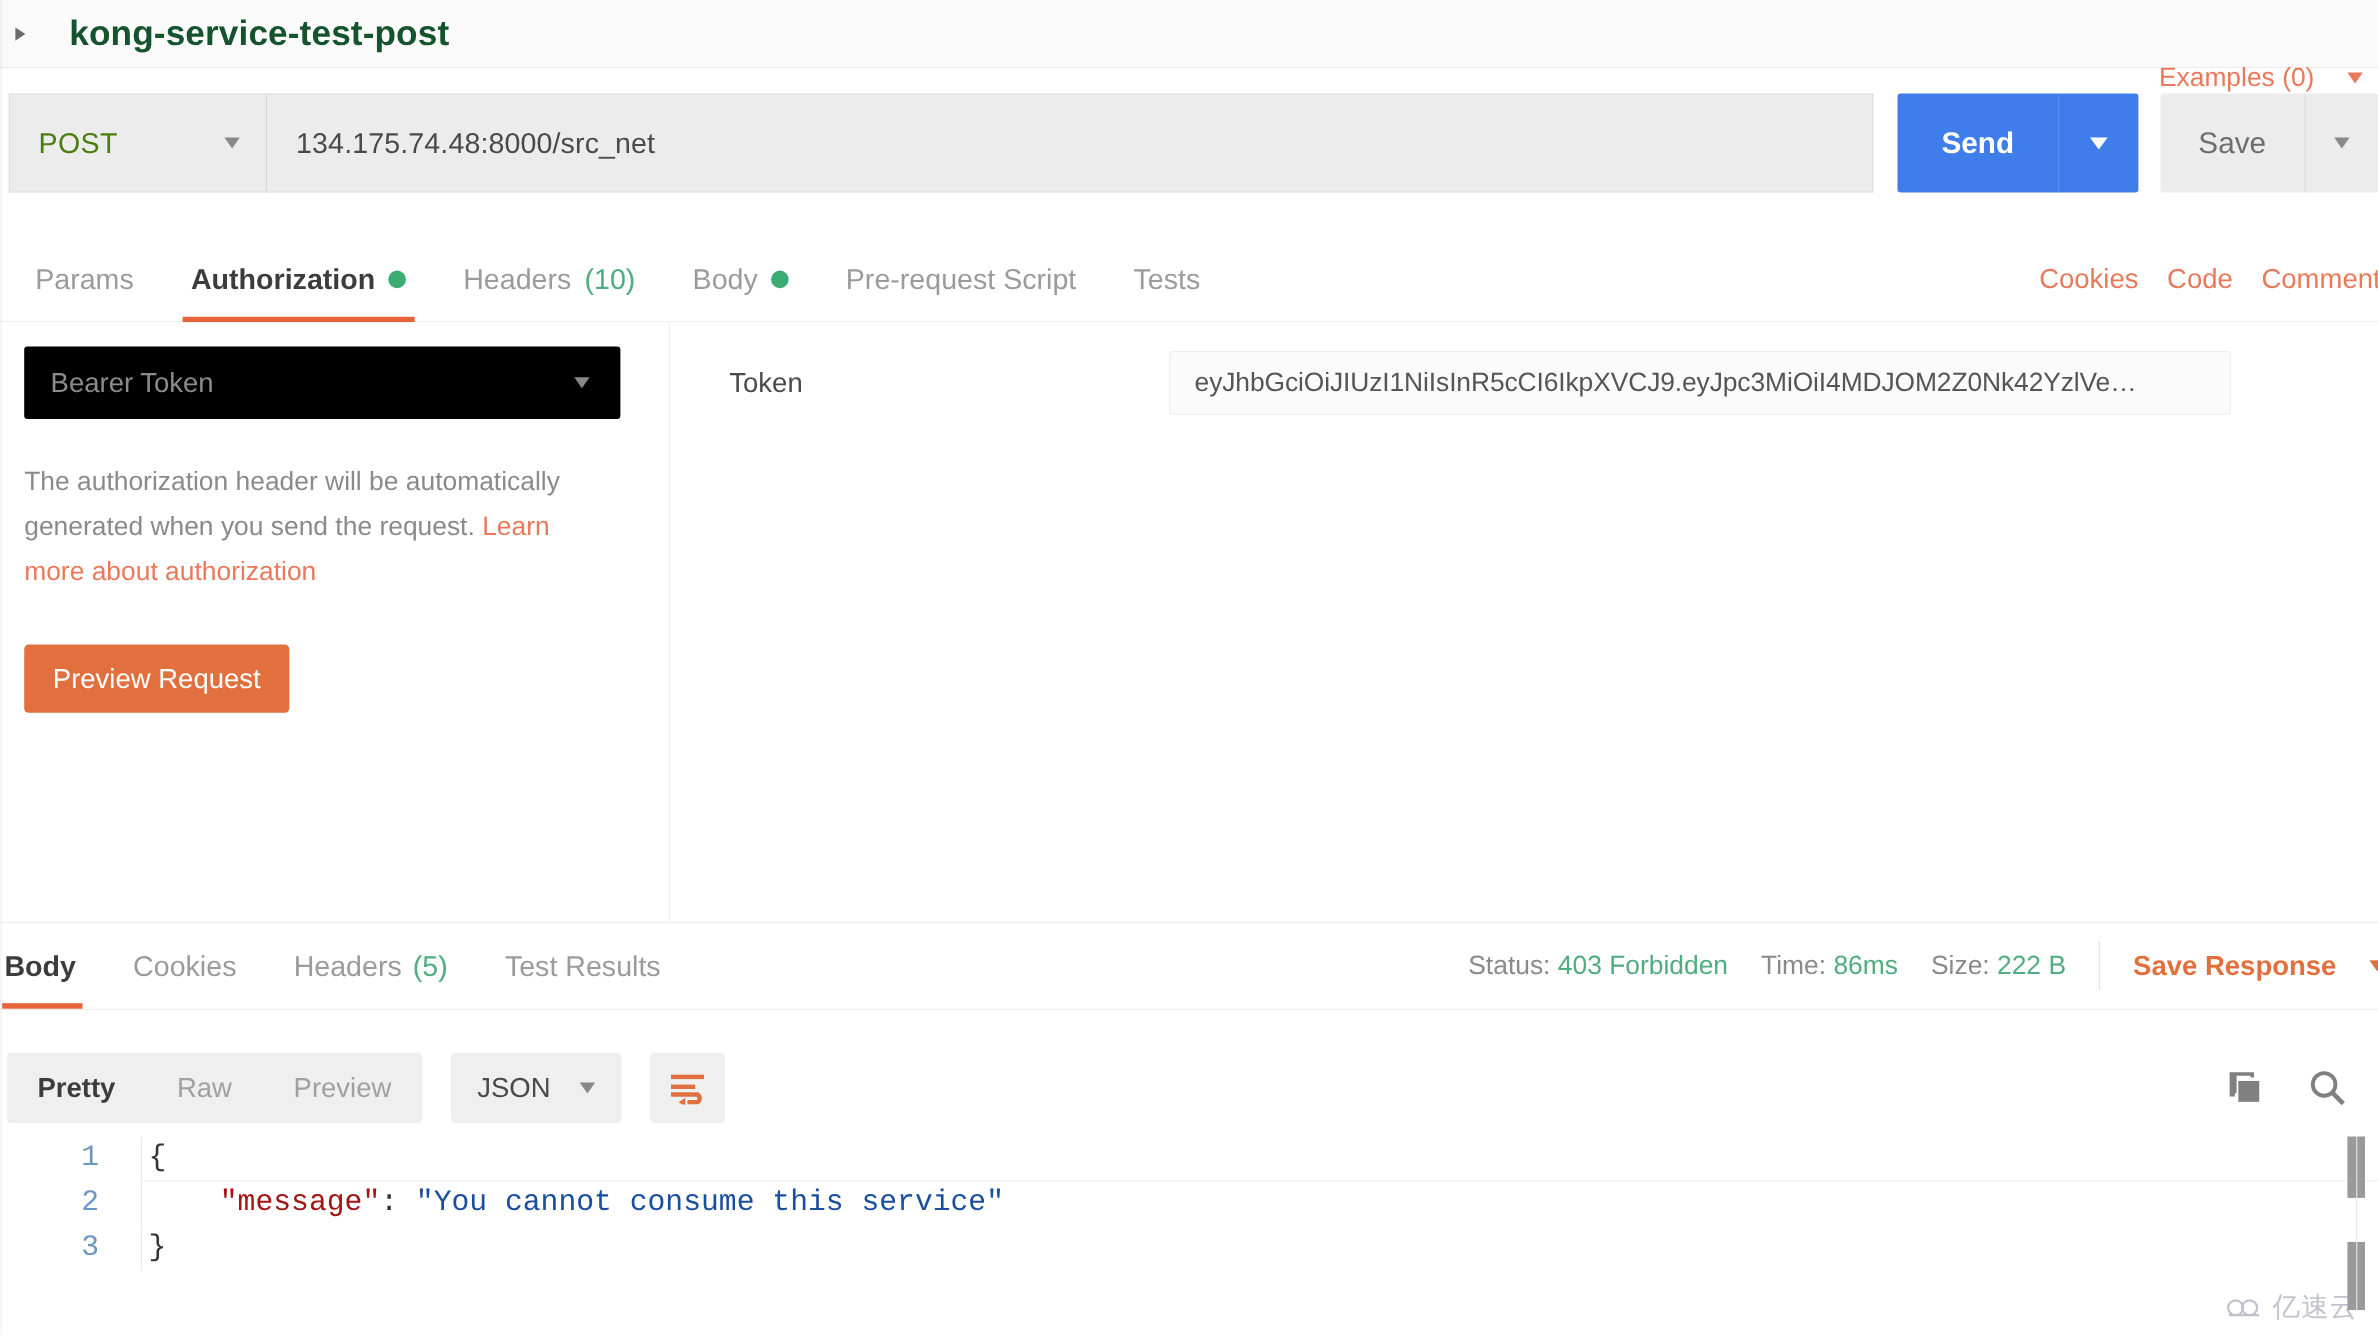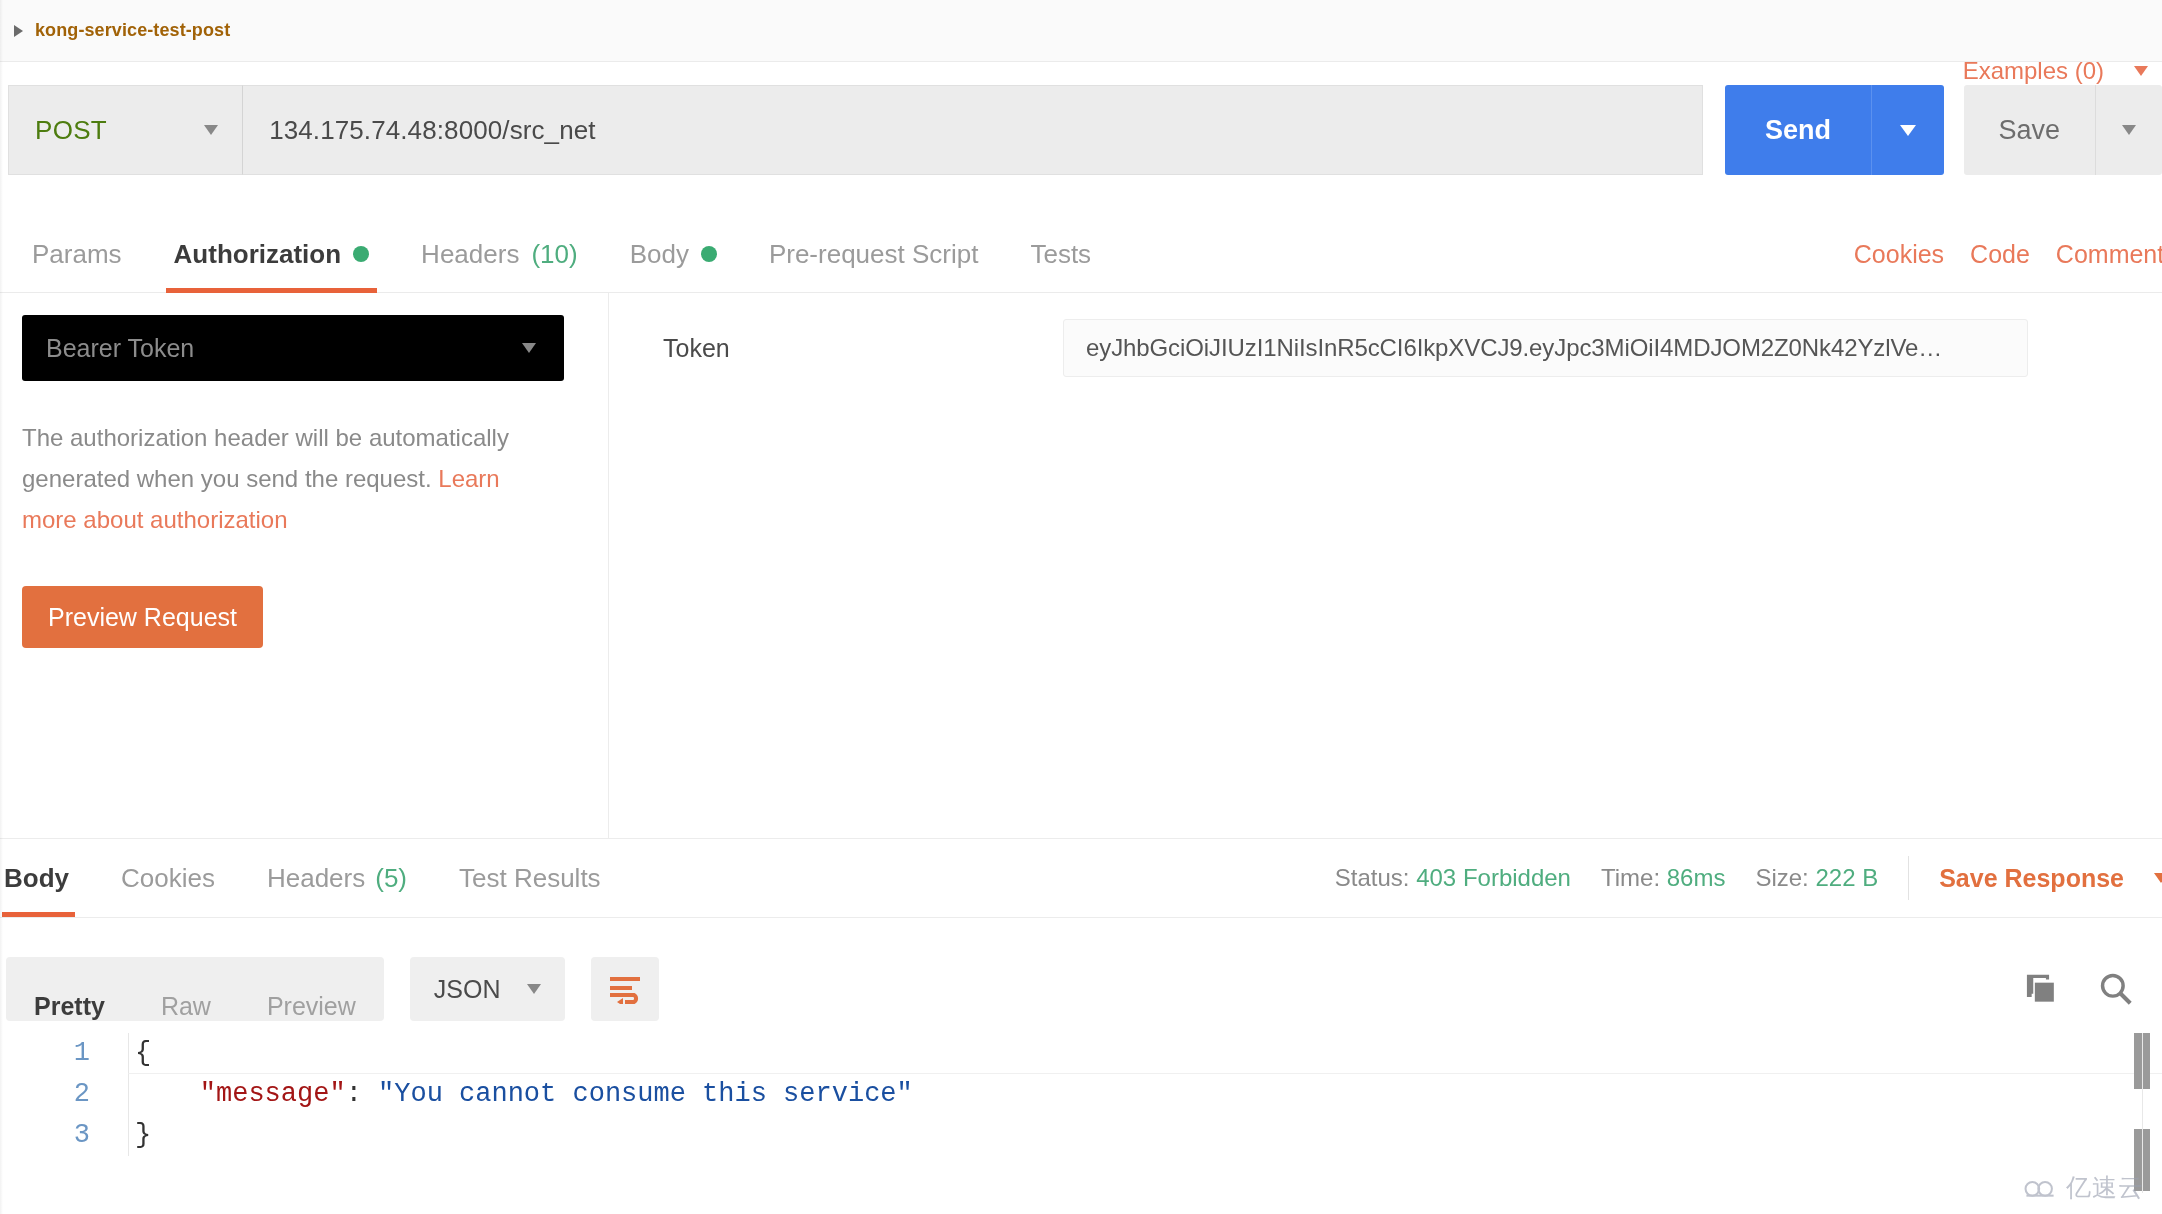--- a/index.html
+++ b/index.html
@@ -35,25 +35,26 @@
     gap: 12px;
   }
   .caret-right {
     width: 0; height: 0;
     border-left: 9px solid #6b6b6b;
     border-top: 6px solid transparent;
     border-bottom: 6px solid transparent;
     display: inline-block;
   }
   .req-title {
-    font-size: 18px;
-    color: #a16207;
+    font-size: 32px;
+    color: #14532d;
     font-weight: 600;
     letter-spacing: 0.1px;
     white-space: nowrap;
+    margin-left: 28px;
   }
   .titlebar-right {
     position: absolute;
     right: 8px; top: 0;
     height: 62px;
     display: flex; align-items: center;
     gap: 30px;
     margin-top: 40px;
   }
   .examples-link {
@@ -392,21 +393,21 @@
     width: 2162px; height: 88px;
     display: flex;
     align-items: center;
     padding-left: 6px;
   }
   .seg-group {
     display: flex;
     background: #efefef;
     border-radius: 4px;
     height: 64px;
-    align-items: flex-end;
+    align-items: center;
     overflow: hidden;
   }
   .seg {
     display: flex; align-items: center; justify-content: center;
     padding: 0 28px;
     font-size: 25px;
     color: #a0a0a0;
     cursor: pointer;
   }
   .seg.active { color: #3c3c3c; font-weight: 600; }

